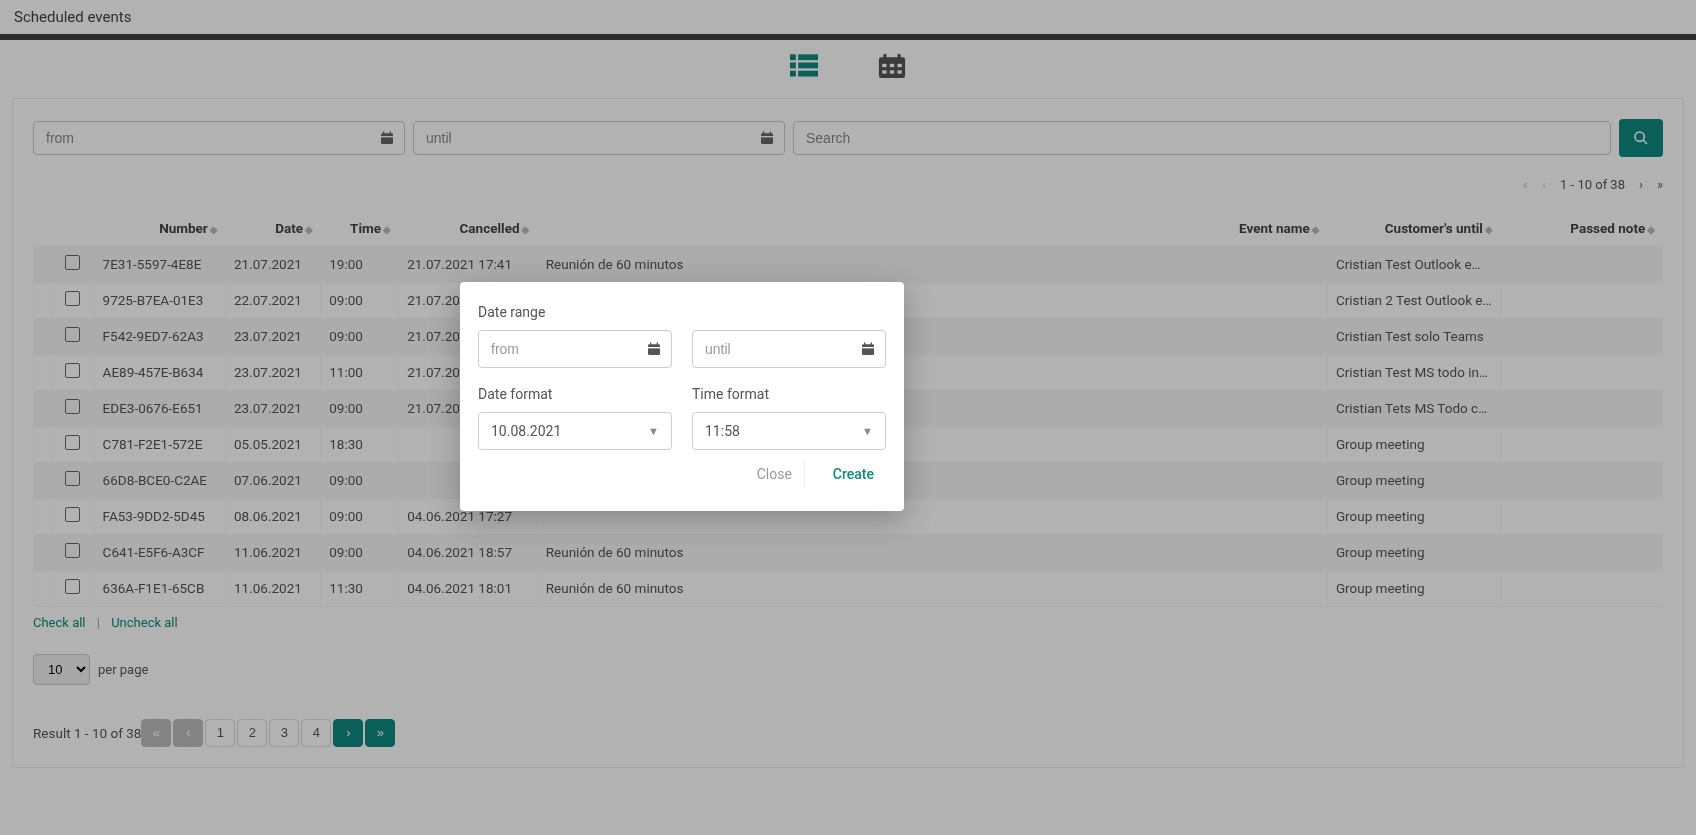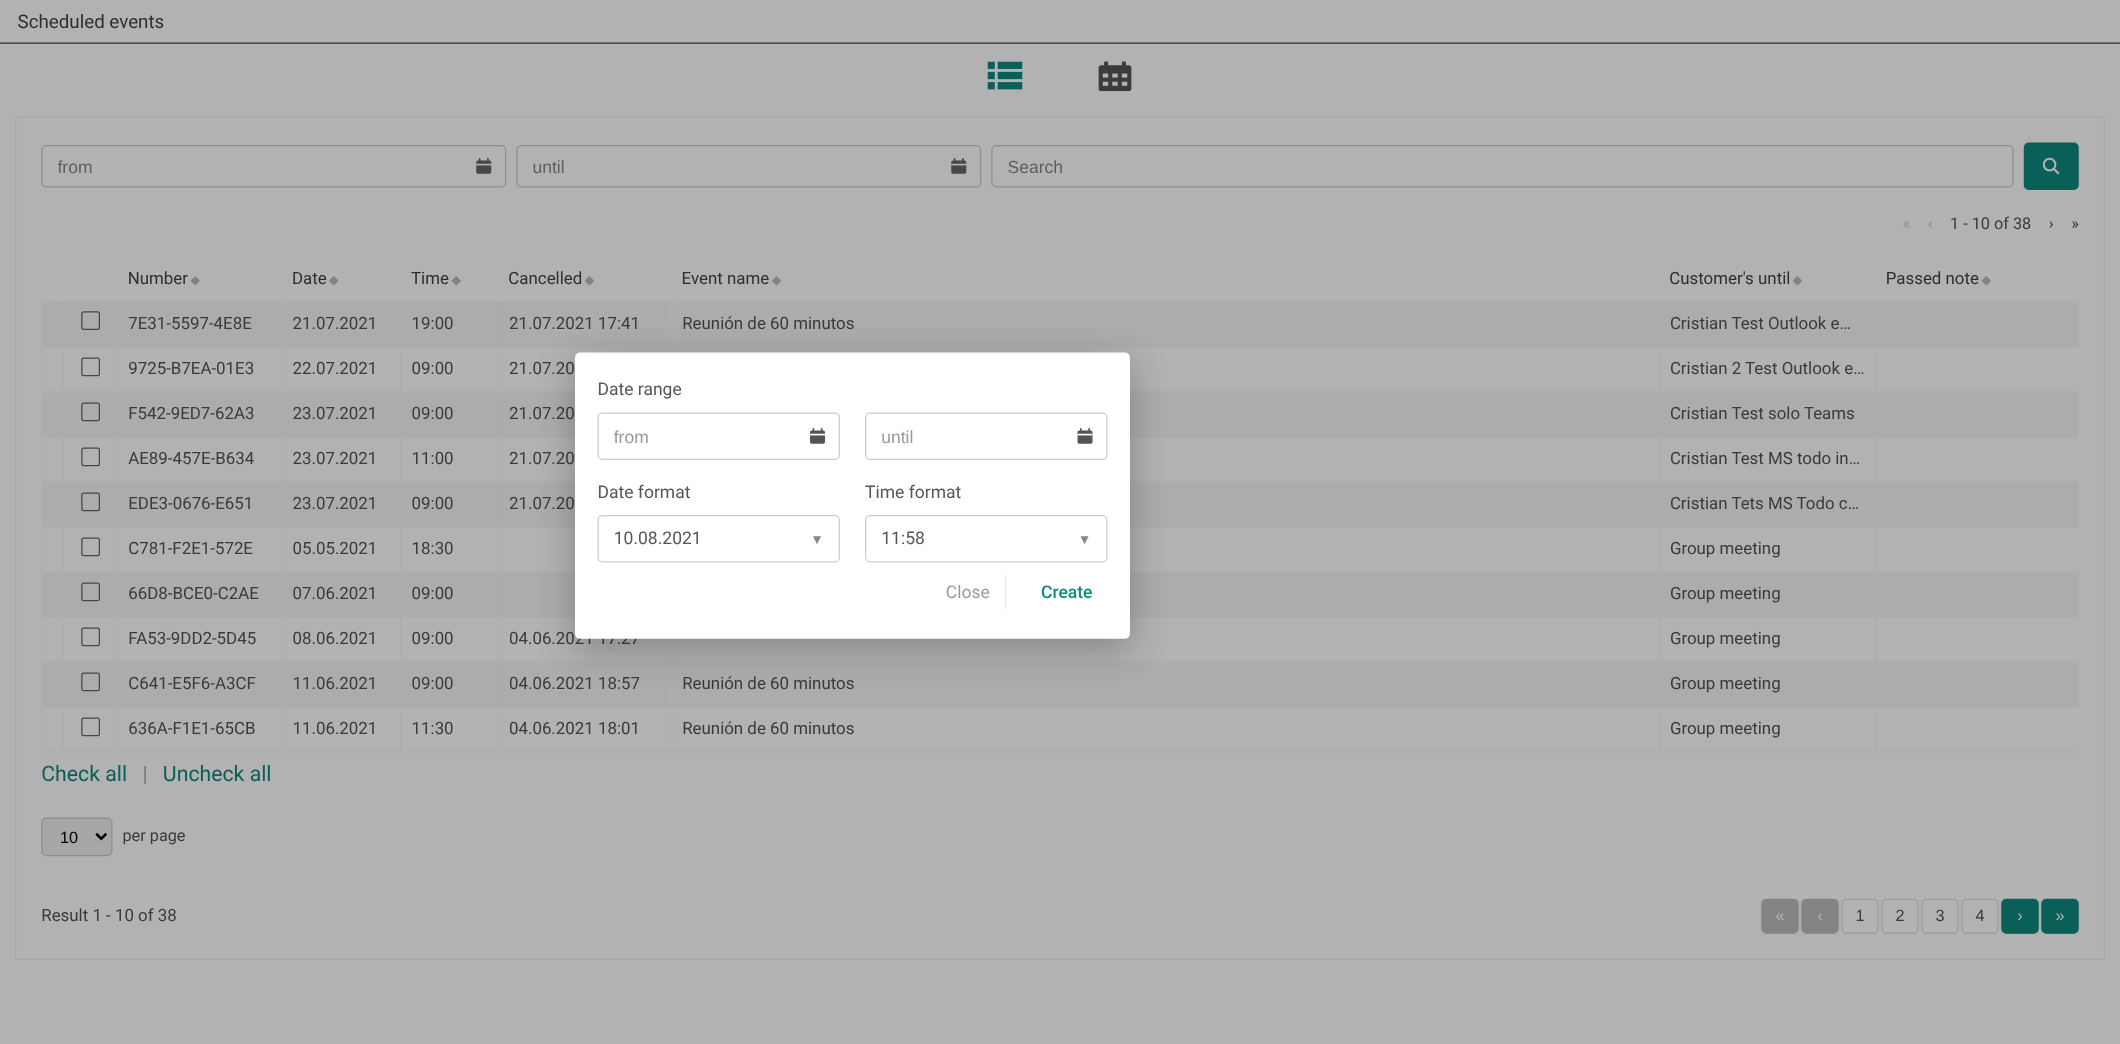--- a/index.html
+++ b/index.html
@@ -17,21 +17,21 @@
     position: absolute;
     inset: 0;
     background: rgba(0,0,0,0.3);
     z-index: 10;
   }
   .header {
     display: flex;
     justify-content: space-between;
     align-items: center;
     padding: 8px 14px;
-    border-bottom: 1px solid #404040;
+    border-bottom: 6px solid #404040;
   }
   .header-title {
     font-size: 15px;
     color: #444;
   }
   .header-actions { display: flex; gap: 8px; }
   .btn {
     border: none;
     border-radius: 16px;
     padding: 6px 16px;
@@ -104,22 +104,22 @@
     margin-bottom: 18px;
   }
   .pager-top .arrow { cursor: pointer; color: #555; }
   .pager-top .arrow.disabled { color: #ccc; cursor: default; }
   table {
     width: 100%;
     border-collapse: collapse;
     font-size: 13.5px;
   }
   thead th {
-    text-align: left;
-    font-weight: 400;
+    text-align: right;
+    font-weight: 700;
     color: #444;
     padding: 10px 8px;
   }
   .sort-caret { color: #bbb; font-size: 10px; margin-left: 2px; }
   tbody tr {
     border-bottom: 1px solid #f5f5f5;
     height: 36px;
   }
   tbody tr:nth-child(odd) td { background: #f7f7f7; }
   tbody tr:nth-child(even) td { background: #fff; }
@@ -143,30 +143,30 @@
     display: inline-block;
     border-radius: 2px;
   }
   .col-number { width: 120px; }
   .col-date { width: 88px; }
   .col-time { width: 72px; }
   .col-cancelled { width: 128px; }
   .col-event { width: 730px; }
   .col-customer { width: 160px; max-width:160px; }
   .col-passed { width: 150px; }
-  .check-links { margin-top: 8px; font-size: 17px; }
+  .check-links { margin-top: 8px; font-size: 13px; }
   .check-links a { color: #0f8a7e; text-decoration: none; }
   .check-links .sep { color: #aaa; margin: 0 8px; }
   .perpage { margin-top: 24px; display: flex; align-items: center; gap: 8px; font-size: 13px; }
   .perpage select {
     border: 1px solid #ccc; border-radius: 4px; padding: 6px 10px; font-size: 13px;
   }
   .footer {
     display: flex;
-    justify-content: space-between;
+    justify-content: flex-start;
     align-items: center;
     margin-top: 34px;
     font-size: 13.5px;
   }
   .pagination { display: flex; gap: 2px; align-items: center; }
   .pg-btn {
     min-width: 30px; height: 28px;
     display: flex; align-items:center; justify-content:center;
     border: 1px solid #ddd; border-radius: 4px;
     background: #fff; color: #555; font-size: 13px; cursor: pointer;

